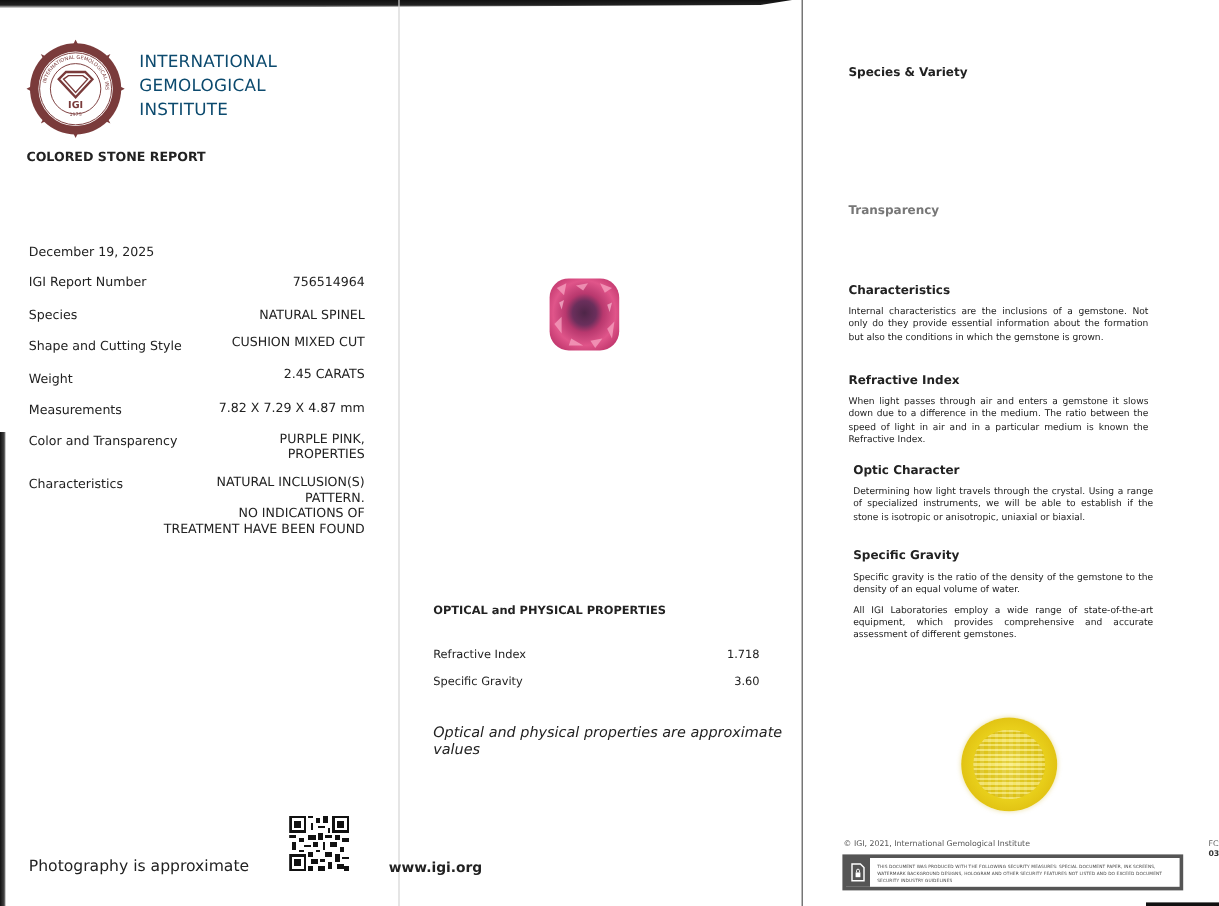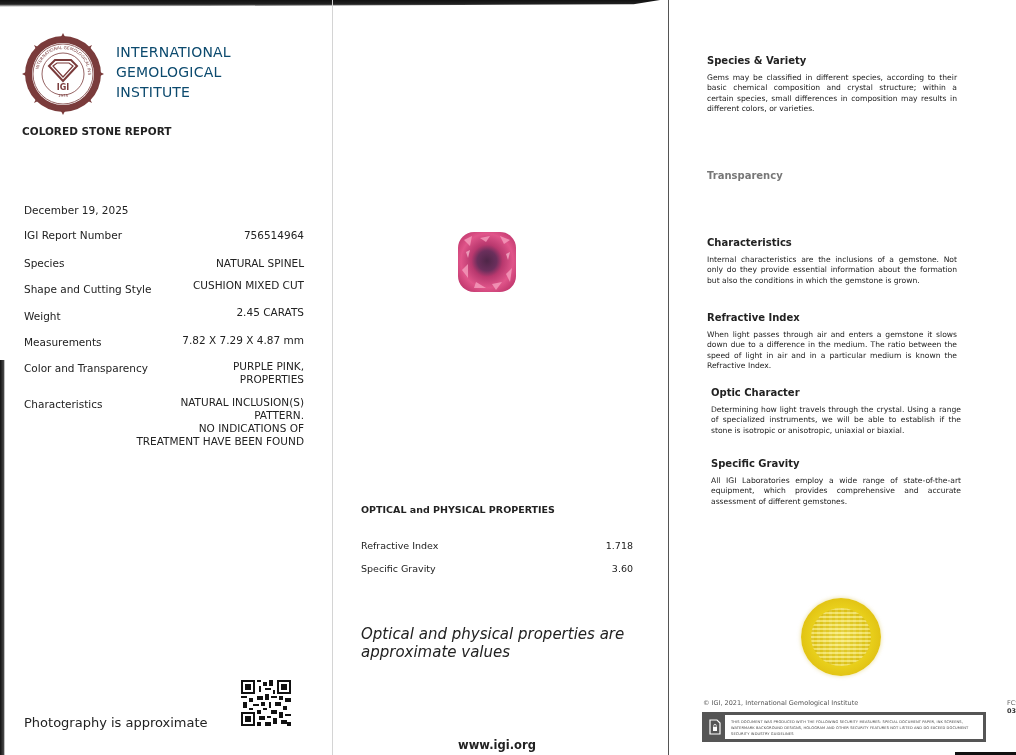--- a/index.html
+++ b/index.html
@@ -39,22 +39,22 @@
   .field-row .value { position: absolute; right: 0; top: 0; text-align: right; color: #222; line-height: 13px; }
   .photo-note { position: absolute; left: 24px; top: 715px; font-size: 13px; color: #222; }
   .qr { position: absolute; left: 241px; top: 680px; width: 50px; height: 46px; }
 
   
   .gem { position: absolute; left: 122px; top: 230px; width: 62px; height: 64px; }
   .props-title { position: absolute; left: 27px; top: 504px; font-size: 9.5px; color: #222; font-weight: bold; }
   .prop-row { position: absolute; left: 27px; width: 274px; font-size: 9.5px; color: #222; }
   .prop-row .label { position: absolute; left: 0; top: 0; }
   .prop-row .value { position: absolute; right: 2px; top: 0; }
-  .props-note { position: absolute; left: 27px; top: 625px; font-size: 15px; font-style: italic; color: #222; }
-  .website { position: absolute; left: 0; width: 346px; top: 738px; text-align: center; font-size: 11.5px; font-weight: bold; color: #222; }
+  .props-note { position: absolute; left: 27px; top: 603px; font-size: 12px; font-style: italic; color: #222; }
+  .website { position: absolute; left: 0; width: 346px; top: 716px; font-size: 11.5px; font-weight: bold; color: #222; }
 
   
   .section { position: absolute; left: 37px; width: 250px; }
   .section h3 { margin: 0 0 7px 0; font-size: 10px; font-weight: bold; color: #222; }
   .section p { margin: 0 0 7px 0; font-size: 7.6px; line-height: 10.3px; color: #222; text-align: justify; }
   .section h3.faded { color: #777; }
   .hologram { position: absolute; left: 131px; top: 598px; width: 80px; height: 78px; border-radius: 50%;
     background: radial-gradient(circle at 50% 50%, #f6e64a 0%, #ecd51e 45%, #e2c414 70%, #f3e670 100%);
     box-shadow: 0 0 4px rgba(200,170,0,0.4);
   }
@@ -242,39 +242,39 @@
     <span class="label">Specific Gravity</span>
     <span class="value">3.60</span>
   </div>
   <div class="props-note">Optical and physical properties are approximate values</div>
   <div class="website" style="left:-10px">www.igi.org</div>
 </section>
 
 <section class="panel" id="panel-right">
   <div class="section" style="top:55px">
     <h3>Species &amp; Variety</h3>
-    <p>Gems may be classified in different species, according to their basic chemical composition and crystal structure; within a certain species, small differences in composition may results in different colors, or varieties.</p>
   </div>
   <div class="section" style="top:170px">
     <h3 class="faded">Transparency</h3>
   </div>
   <div class="section" style="top:237px">
     <h3>Characteristics</h3>
     <p>Internal characteristics are the inclusions of a gemstone. Not only do they provide essential information about the formation but also the conditions in which the gemstone is grown.</p>
   </div>
   <div class="section" style="top:312px">
     <h3>Refractive Index</h3>
     <p>When light passes through air and enters a gemstone it slows down due to a difference in the medium. The ratio between the speed of light in air and in a particular medium is known the Refractive Index.</p>
   </div>
   <div class="section" style="top:387px;left:41px">
     <h3>Optic Character</h3>
     <p>Determining how light travels through the crystal. Using a range of specialized instruments, we will be able to establish if the stone is isotropic or anisotropic, uniaxial or biaxial.</p>
   </div>
   <div class="section" style="top:458px;left:41px">
     <h3>Specific Gravity</h3>
+    <p>Specific gravity is the ratio of the density of the gemstone to the density of an equal volume of water.</p>
     <p>All IGI Laboratories employ a wide range of state-of-the-art equipment, which provides comprehensive and accurate assessment of different gemstones.</p>
   </div>
 
   <div class="hologram">
     <div class="pattern"></div>
   </div>
 
   <div class="copyright">© IGI, 2021, International Gemological Institute</div>
   <div class="form-code"><span>FCS - </span><b>03.25</b></div>
 

